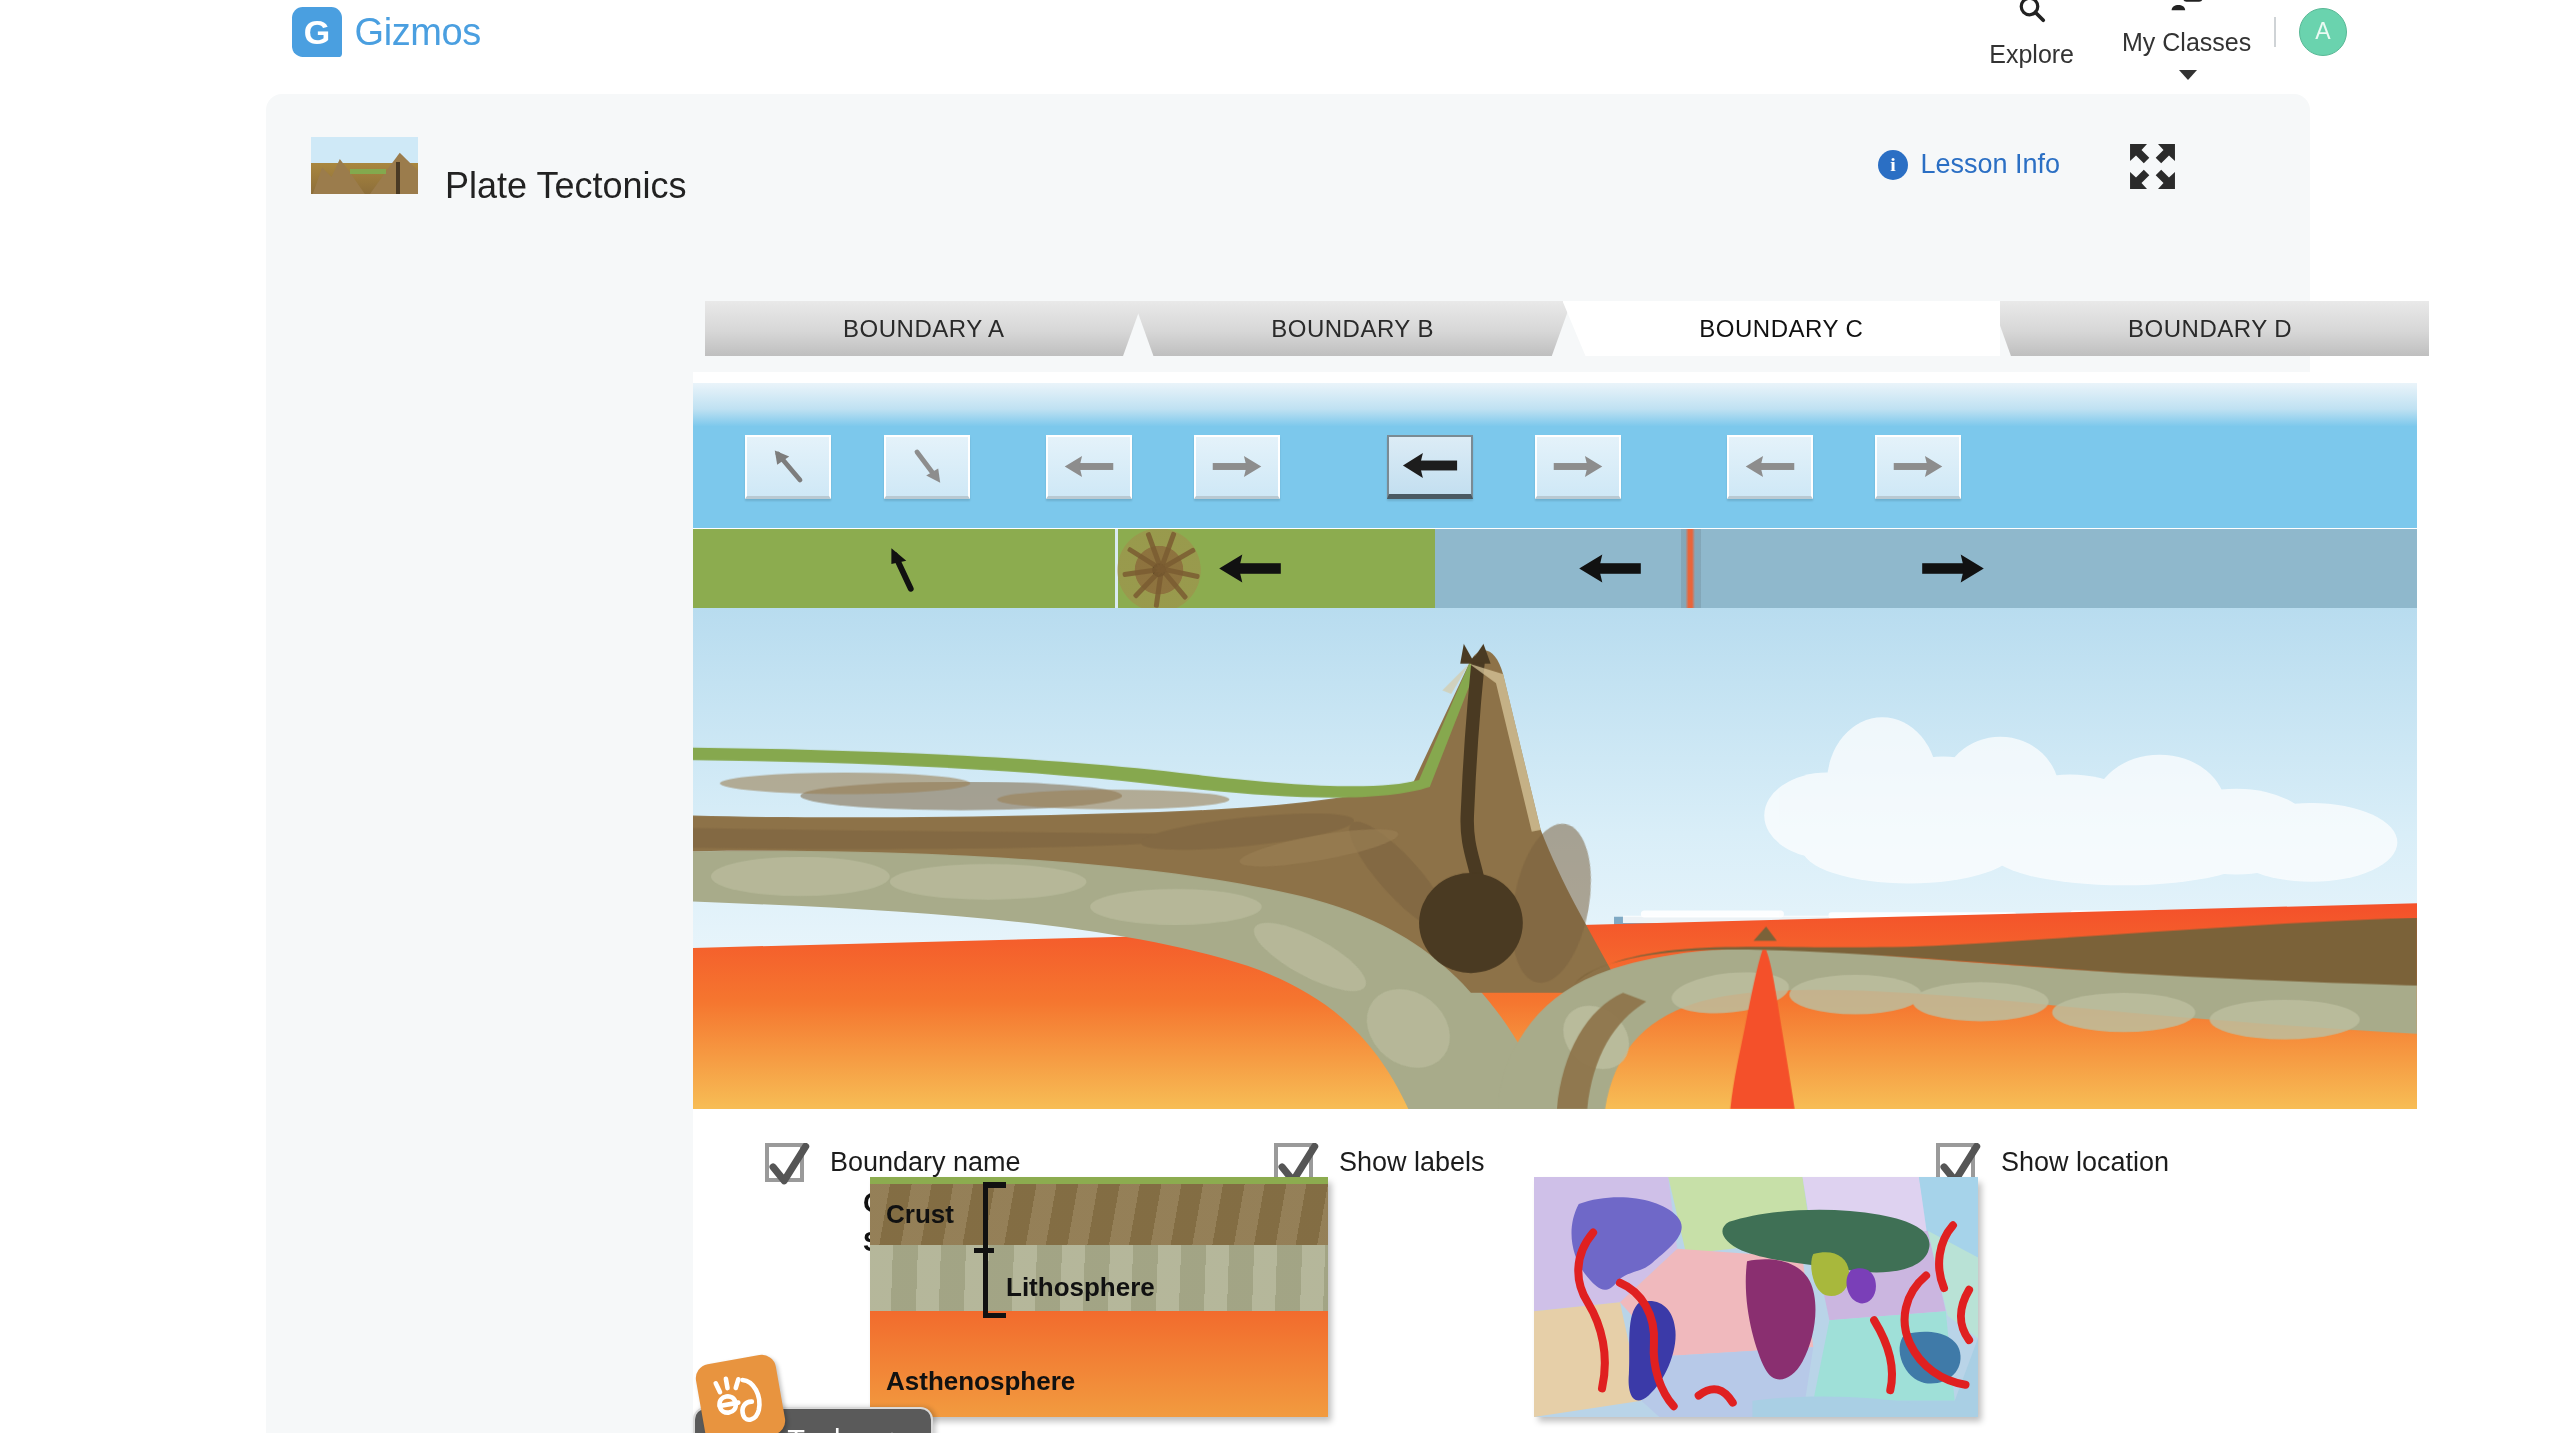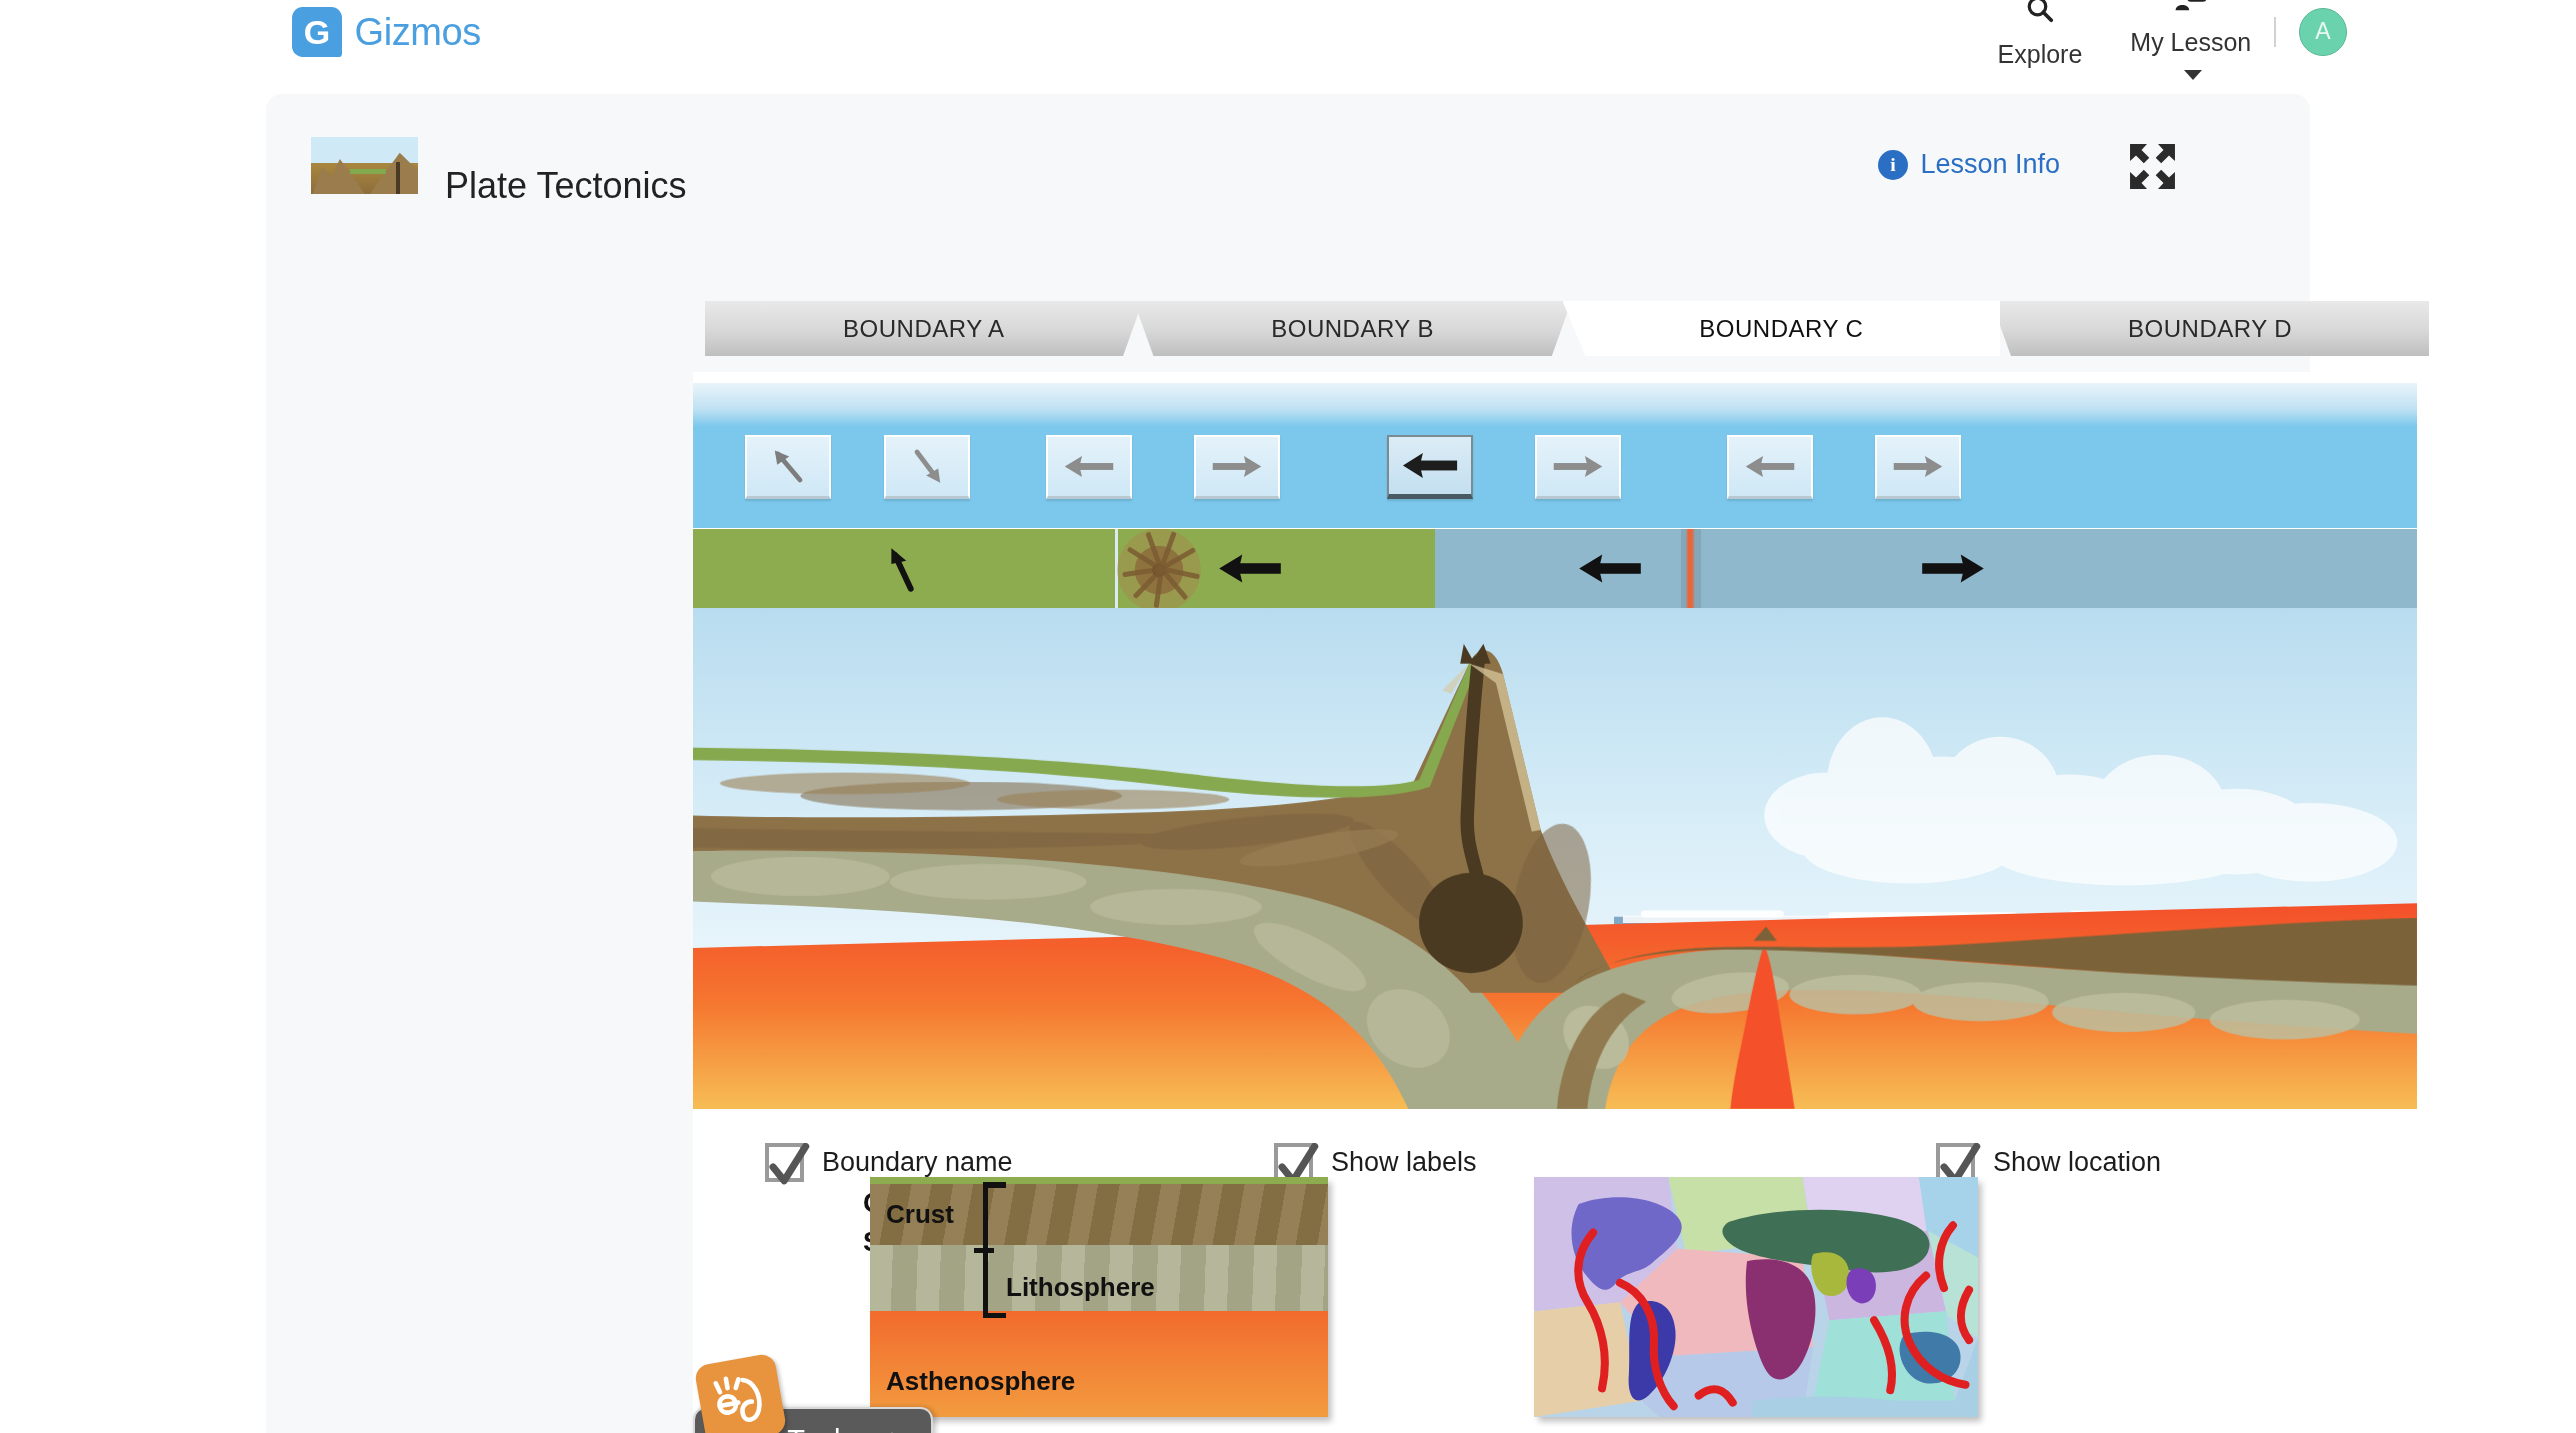--- a/index.html
+++ b/index.html
@@ -130,21 +130,21 @@
   
   #cross{ position:absolute; left:0; top:236px; width:100%; height:501px; overflow:hidden;
     background:linear-gradient(#bfe0f2 0%, #d9eef8 48%, #eaf6fb 70%, #eaf6fb 100%); }
   #cross svg{ position:absolute; left:0; top:0; width:100%; height:100%; }
 
   
   #controls{ position:absolute; left:427px; top:1015px; width:1724px; height:349px; background:#ffffff; }
   .cb-row{ position:absolute; display:flex; align-items:center; gap:18px; cursor:pointer; }
   .cbox{ width:39px;height:39px;border:4.5px solid #9a9a9a;background:#fff;position:relative; }
   .cbox svg{ position:absolute; left:-2.7px; top:-4.5px; }
-  .cb-label{ font-size:27px; color:#1c1c1c; }
+  .cb-label{ font-size:27px; color:#1c1c1c;margin-left:8px; }
 
   #boundary-name-text{ position:absolute; left:170px; top:75px; font-size:27px; font-weight:bold; color:#111; line-height:1.45; }
 
   #layer-legend{ position:absolute; left:177px; top:68px; width:458px; height:240px;
     box-shadow:3.6px 4.5px 6.3px rgba(0,0,0,.25); overflow:hidden; background:#3b82f6; }
   #layer-legend .l-grass{ position:absolute;left:0;top:0;width:100%;height:10.7px;background:#8cac4f;}
   #layer-legend .l-crust{ position:absolute;left:0;top:7.2px;width:100%;height:64px;background:#8a7347;}
   #layer-legend .l-crust2{ position:absolute;left:0;top:7.2px;width:100%;height:64px;
     background:repeating-linear-gradient(100deg, rgba(255,255,255,.09) 0 19.7px, rgba(0,0,0,.05) 19.7px 41px);}
   #layer-legend .l-litho{ position:absolute;left:0;top:68px;width:100%;height:70px;background:#a9ab8a;}
@@ -203,21 +203,21 @@
 
     <div class="nav-item">
       <span>
         <svg width="32" height="29" viewBox="0 0 26 22">
           <rect x="11" y="1.5" width="13.5" height="11" rx="1.6" fill="none" stroke="#222" stroke-width="2.2"></rect>
           <path d="M12 10.5 L18 6.2 L18 10.5 Z" fill="#222"></path>
           <circle cx="6" cy="7.5" r="3.6" fill="#222"></circle>
           <path d="M0.5 20.5 C0.5 14.8 11.5 14.8 11.5 20.5 Z" fill="#222"></path>
         </svg>
       </span>
-      <span class="nav-label">My Lesson</span>
+      <span class="nav-label">My Classes</span>
       <span class="caret"></span>
     </div>
 
     <div class="nav-divider"></div>
 
     <div class="avatar">A</div>
   </div>
 </div>
 
 <div id="card">

